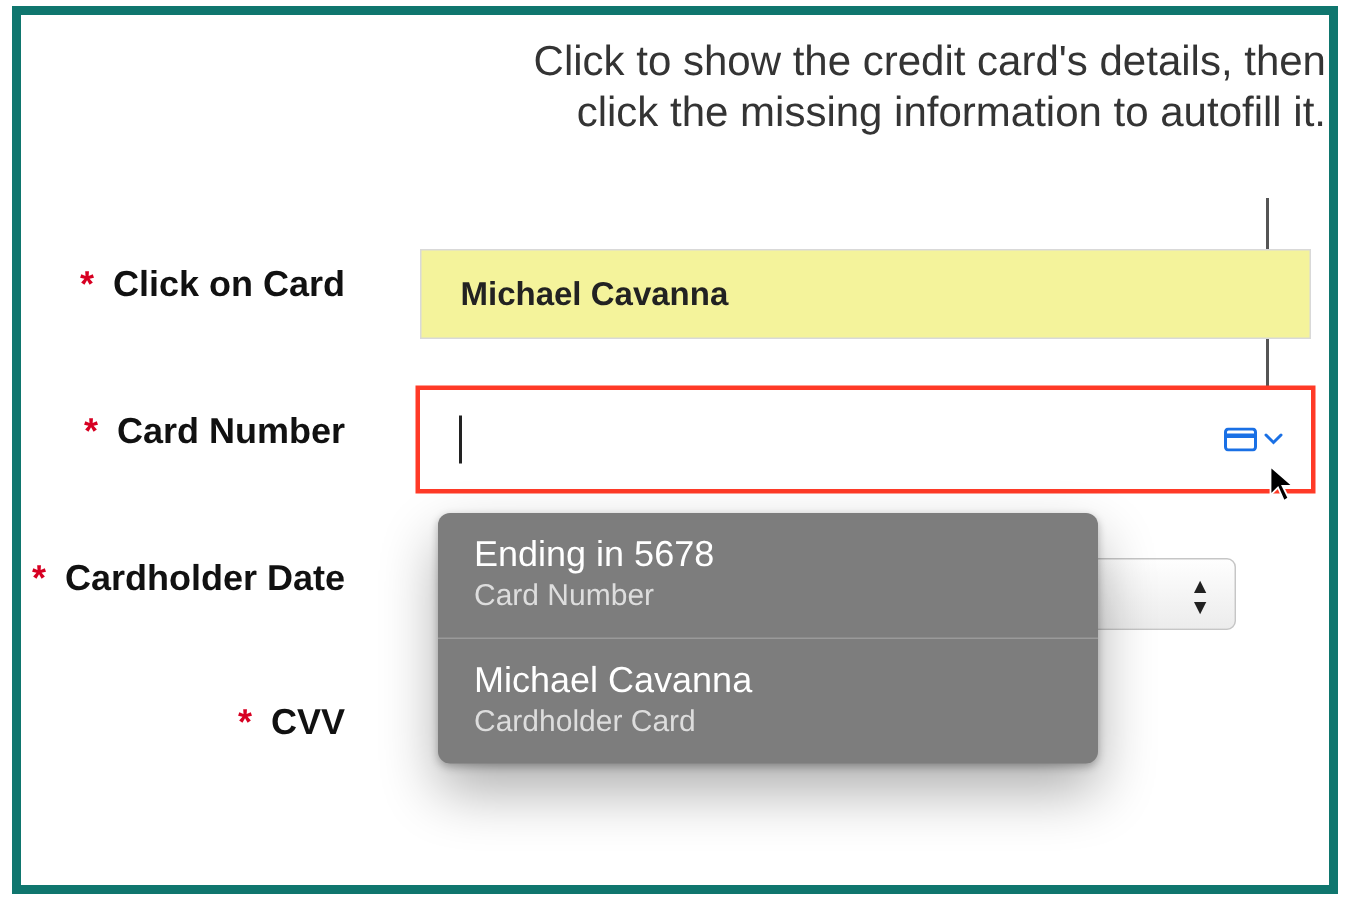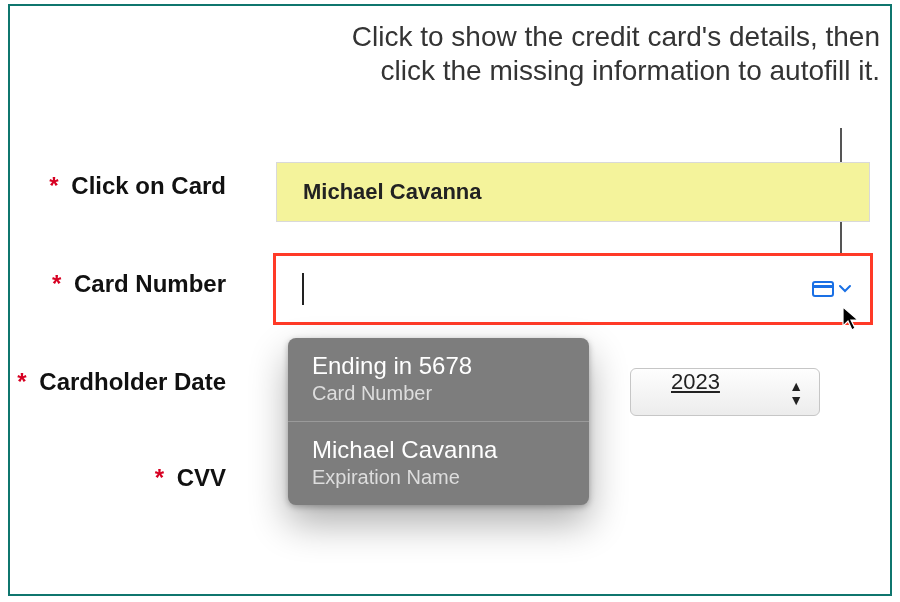--- a/index.html
+++ b/index.html
@@ -8,21 +8,21 @@
       height: 602px;
       font-family: -apple-system, BlinkMacSystemFont, "Helvetica Neue", Arial, sans-serif;
       background: #fff;
       position: relative;
       overflow: hidden;
     }
     .frame {
       position: absolute;
       left: 8px; top: 4px;
       width: 884px; height: 592px;
-      border: 2px solid #0f766e;
+      border: 6px solid #0f766e;
       background: #fff;
     }
     .instruction {
       position: absolute;
       left: 330px; top: 14px;
       width: 540px;
       font-size: 28px;
       line-height: 1.2;
       color: #343434;
       text-align: right;
@@ -104,21 +104,21 @@
       position: absolute;
       right: 16px; top: 10px;
       font-size: 14px;
       line-height: 14px;
       color: #222;
     }
     
     .autofill-panel {
       position: absolute;
       left: 278px; top: 332px;
-      width: 301px;
+      width: 440px;
       background: #7d7d7d;
       border-radius: 8px;
       box-shadow: 0 18px 38px rgba(0,0,0,0.32), 0 2px 6px rgba(0,0,0,0.28);
       overflow: hidden;
     }
     .autofill-item {
       padding: 14px 24px 16px 24px;
       border-bottom: 1px solid #9a9a9a;
     }
     .autofill-item:last-child { border-bottom: none; }
@@ -194,21 +194,21 @@
     <div class="select-arrows">▲<br>▼</div>
   </div>
 
   <div class="autofill-panel">
     <div class="autofill-item">
       <div class="autofill-primary">Ending in 5678</div>
       <div class="autofill-secondary">Card Number</div>
     </div>
     <div class="autofill-item">
       <div class="autofill-primary">Michael Cavanna</div>
-      <div class="autofill-secondary">Expiration Name</div>
+      <div class="autofill-secondary">Cardholder Card</div>
     </div>
   </div>
 
   <svg class="cursor" viewBox="0 0 20 26">
     <path d="M1 1 L1 20 L6 15 L10 24 L13 22 L9 14 L16 14 Z" fill="#000" stroke="#fff" stroke-width="1.2"></path>
   </svg>
 
 </div>
 
 </body></html>

